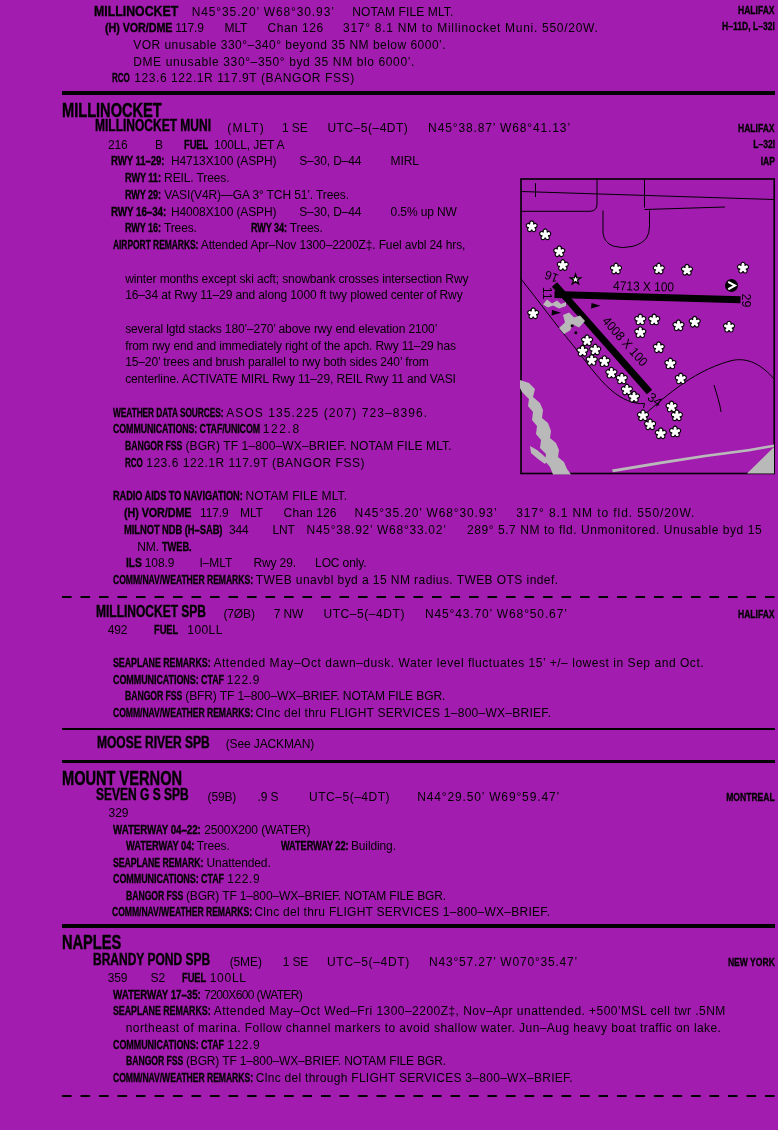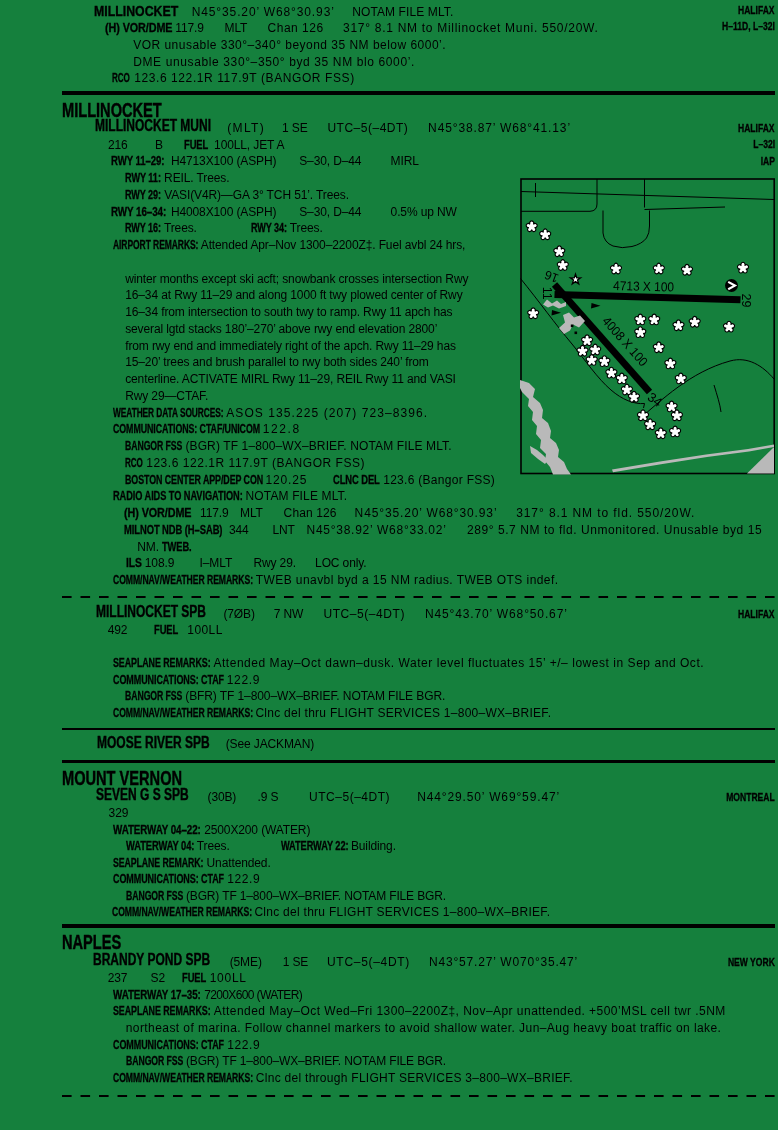--- a/index.html
+++ b/index.html
@@ -1,14 +1,14 @@
 <!DOCTYPE html>
 <html><head><meta charset="utf-8"><title>AFD page</title><style>
 html,body{margin:0;padding:0;background:#fff}
-#pg{position:relative;width:778px;height:1130px;background:#15803d;overflow:hidden;color:#000;transform:translateZ(0);
+#pg{position:relative;width:778px;height:1130px;background:#a21caf;overflow:hidden;color:#000;transform:translateZ(0);
  font-family:"Liberation Sans",sans-serif;-webkit-font-smoothing:antialiased}
 .l{position:absolute;left:0;width:778px;height:15px;font-size:12px;line-height:12px;letter-spacing:-0.12px;white-space:nowrap}
 .s{position:absolute;top:0;white-space:nowrap}
 b{font-weight:bold;display:inline-block;transform-origin:0 0;letter-spacing:-0.1px;-webkit-text-stroke:0.3px #000}
 .nm{position:absolute;top:-3.4px;left:0;font-weight:bold;font-size:16px;line-height:16px;transform-origin:0 0;letter-spacing:0;white-space:nowrap;-webkit-text-stroke:0.4px #000}
 .n14{position:absolute;top:-1.7px;left:0;font-weight:bold;font-size:14px;line-height:14px;transform:scaleX(0.88);transform-origin:0 0;letter-spacing:0;white-space:nowrap;-webkit-text-stroke:0.35px #000}
 .rl{position:absolute;top:1.55px;right:3px;font-weight:bold;font-size:10.2px;line-height:10.2px;transform:scaleX(0.84);transform-origin:100% 0;letter-spacing:0;white-space:nowrap;-webkit-text-stroke:0.3px #000}
 .city{position:absolute;left:62px;font-weight:bold;font-size:20px;line-height:20px;transform:scaleX(0.73);transform-origin:0 0;letter-spacing:0;white-space:nowrap;-webkit-text-stroke:0.45px #000}
 .hr{position:absolute;left:62px;width:713px;background:#000}
 .rule{position:absolute;left:62px}
@@ -119,65 +119,55 @@
 
 
 <div class="l" style="top:272.5px">
       <span class="s" style="left:125.2px">winter months except ski acft; snowbank crosses intersection Rwy</span>
     </div>
 
 <div class="l" style="top:289.2px">
       <span class="s" style="left:125.2px">16–34 at Rwy 11–29 and along 1000 ft twy plowed center of Rwy</span>
     </div>
 
-<div class="l" style="top:306.0px">
-      <span class="s" style="left:125.2px">16–34 from intersection to south twy to ramp. Rwy 11 apch has</span>
-    </div>
 
 <div class="l" style="top:322.7px">
-      <span class="s" style="left:125.2px">several lgtd stacks 180’–270’ above rwy end elevation 2800’</span>
+      <span class="s" style="left:125.2px">several lgtd stacks 180’–270’ above rwy end elevation 2100’</span>
     </div>
 
 <div class="l" style="top:339.5px">
       <span class="s" style="left:125.2px">from rwy end and immediately right of the apch. Rwy 11–29 has</span>
     </div>
 
 <div class="l" style="top:356.2px">
       <span class="s" style="left:125.2px">15–20’ trees and brush parallel to rwy both sides 240’ from</span>
     </div>
 
 <div class="l" style="top:373.0px">
       <span class="s" style="left:125.2px">centerline. ACTIVATE MIRL Rwy 11–29, REIL Rwy 11 and VASI</span>
     </div>
 
-<div class="l" style="top:389.7px">
-      <span class="s" style="left:125.2px">Rwy 29—CTAF.</span>
-    </div>
 
 <div class="l" style="top:406.5px">
       <span class="s" style="left:113.3px"><b style="transform:scaleX(0.695);margin-right:-49.1px">WEATHER DATA SOURCES:</b> <span style="letter-spacing:1.09px">ASOS 135.225 (207) 723–8396.</span></span>
     </div>
 
 <div class="l" style="top:423.2px">
       <span class="s" style="left:113.3px"><b style="transform:scaleX(0.737);margin-right:-53.2px">COMMUNICATIONS: CTAF/UNICOM</b> <span style="letter-spacing:1.59px">122.8</span></span>
     </div>
 
 <div class="l" style="top:440.0px">
       <span class="s" style="left:125.2px"><b style="transform:scaleX(0.725);margin-right:-22.0px">BANGOR FSS</b> <span style="letter-spacing:0.12px">(BGR) TF 1–800–WX–BRIEF. NOTAM FILE MLT.</span></span>
     </div>
 
 <div class="l" style="top:456.7px">
       <span class="s" style="left:125.2px"><b style="transform:scaleX(0.675);margin-right:-8.7px">RCO</b></span>
       <span class="s" style="left:146.2px"><span style="letter-spacing:0.54px">123.6 122.1R 117.9T (BANGOR FSS)</span></span>
     </div>
 
-<div class="l" style="top:473.5px">
-      <span class="s" style="left:124.8px"><b style="transform:scaleX(0.740);margin-right:-49.1px">BOSTON CENTER APP/DEP CON</b> <span style="letter-spacing:0.82px">120.25</span></span>
-      <span class="s" style="left:333.4px"><b style="transform:scaleX(0.781);margin-right:-13.3px">CLNC DEL</b> <span style="letter-spacing:0.29px">123.6 (Bangor FSS)</span></span>
-    </div>
 
 <div class="l" style="top:490.2px">
       <span class="s" style="left:113.3px"><b style="transform:scaleX(0.770);margin-right:-39.4px">RADIO AIDS TO NAVIGATION:</b> <span style="letter-spacing:0.14px">NOTAM FILE MLT.</span></span>
     </div>
 
 <div class="l" style="top:507.0px">
       <span class="s" style="left:123.5px"><b style="transform:scaleX(0.900);margin-right:-7.6px">(H) VOR/DME</b></span>
       <span class="s" style="left:200px">117.9</span>
       <span class="s" style="left:240px">MLT</span>
       <span class="s" style="left:283.6px"><span style="letter-spacing:0.12px">Chan 126</span></span>
@@ -259,21 +249,21 @@
     </div>
 
 <div class="hr" style="top:759.8px;height:3.4px"></div>
 
 <div class="city" style="top:768.1px">MOUNT VERNON</div>
 
 <div class="l" style="top:790.8px">
       <span class="s" style="left:96px">
         <span class="nm" style="transform:scaleX(0.75)">SEVEN G S SPB</span>
       </span>
-      <span class="s" style="left:207.5px">(30B)</span>
+      <span class="s" style="left:207.5px">(59B)</span>
       <span class="s" style="left:257.6px">.9 S</span>
       <span class="s" style="left:309.1px"><span style="letter-spacing:0.51px">UTC–5(–4DT)</span></span>
       <span class="s" style="left:417.2px"><span style="letter-spacing:0.87px">N44°29.50’ W69°59.47’</span></span>
     </div>
 
 <div class="l" style="top:791.1px">
       <span class="rl">MONTREAL</span>
     </div>
 
 <div class="l" style="top:807.3px">
@@ -317,21 +307,21 @@
       <span class="s" style="left:282.7px">1 SE</span>
       <span class="s" style="left:327px"><span style="letter-spacing:0.70px">UTC–5(–4DT)</span></span>
       <span class="s" style="left:429px"><span style="letter-spacing:0.81px">N43°57.27’ W070°35.47’</span></span>
     </div>
 
 <div class="l" style="top:956.0px">
       <span class="rl">NEW YORK</span>
     </div>
 
 <div class="l" style="top:972.3px">
-      <span class="s" style="left:107.7px">237</span>
+      <span class="s" style="left:107.7px">359</span>
       <span class="s" style="left:150.6px">S2</span>
       <span class="s" style="left:181.6px"><b style="transform:scaleX(0.782);margin-right:-6.8px">FUEL</b></span>
       <span class="s" style="left:209.7px"><span style="letter-spacing:0.73px">100LL</span></span>
     </div>
 
 <div class="l" style="top:988.8px">
       <span class="s" style="left:113.4px"><b style="transform:scaleX(0.817);margin-right:-19.9px">WATERWAY 17–35:</b> <span style="letter-spacing:-0.63px">7200X600 (WATER)</span></span>
     </div>
 
 <div class="l" style="top:1005.4px">

